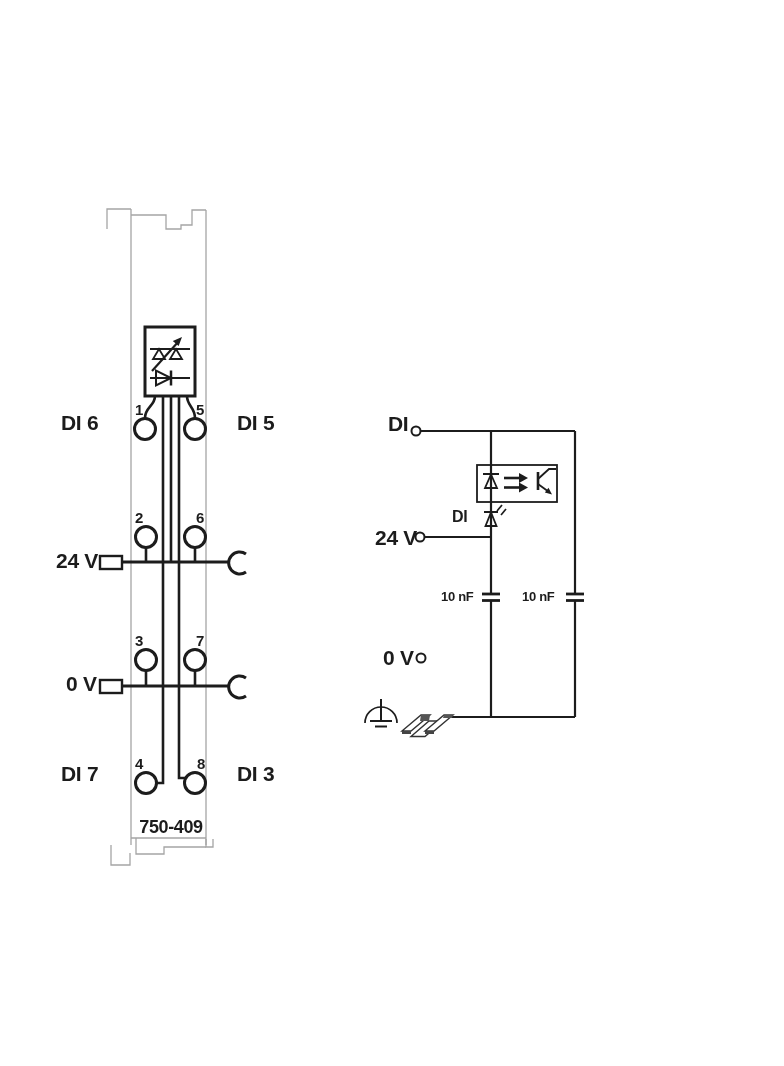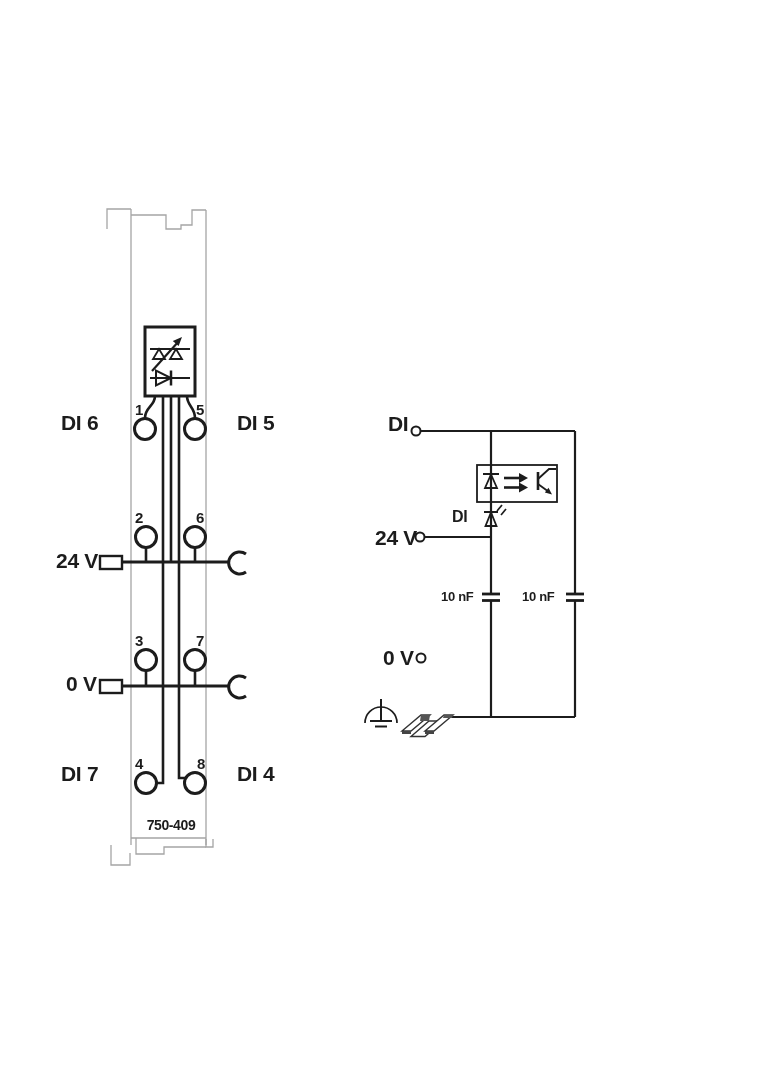--- a/index.html
+++ b/index.html
@@ -3,21 +3,21 @@
 <meta charset="utf-8">
 <style>
   html,body{margin:0;padding:0;background:#fff;}
   .page{position:relative;width:784px;height:1066px;background:#fff;overflow:hidden;
         font-family:"Liberation Sans", sans-serif;color:#1c1c1c;}
   .art{position:absolute;left:0;top:0;width:784px;height:1066px;}
   .lbl{position:absolute;font-weight:bold;color:#1c1c1c;white-space:nowrap;letter-spacing:-0.3px;}
   .big{font-size:21px;}
   .mid{font-size:13px;}
   .num{font-size:15px;width:14px;text-align:center;}
-  .part{font-size:14px;width:68px;text-align:center;letter-spacing:-0.4px;}
+  .part{font-size:18px;width:68px;text-align:center;letter-spacing:-0.4px;}
 </style>
 </head>
 <body>
 
 <div class="page">
 
   <svg class="art" viewBox="0 0 784 1066" xmlns="http://www.w3.org/2000/svg">
 
     <g fill="none" stroke="#a5a5a5" stroke-width="1.3">
       <path d="M 107,229 V 209 H 131"></path>
@@ -134,21 +134,21 @@
       <polygon points="421,715 430,715 429,721 420,721" fill="#555" stroke="none"></polygon>
       <polygon points="444,715 453,715 452,718 443,718" fill="#555" stroke="none"></polygon>
     </g>
   </svg>
 
   <div class="lbl big" style="left:61px;top:411px">DI 6</div>
   <div class="lbl big" style="left:237px;top:411px">DI 5</div>
   <div class="lbl big" style="left:56px;top:549px">24 V</div>
   <div class="lbl big" style="left:66px;top:672px">0 V</div>
   <div class="lbl big" style="left:61px;top:762px">DI 7</div>
-  <div class="lbl big" style="left:237px;top:762px">DI 4</div>
+  <div class="lbl big" style="left:237px;top:762px">DI 3</div>
   <div class="lbl part" style="left:137px;top:817px">750-409</div>
 
   <div class="lbl num" style="left:132px;top:401px">1</div>
   <div class="lbl num" style="left:193px;top:401px">5</div>
   <div class="lbl num" style="left:132px;top:509px">2</div>
   <div class="lbl num" style="left:193px;top:509px">6</div>
   <div class="lbl num" style="left:132px;top:632px">3</div>
   <div class="lbl num" style="left:193px;top:632px">7</div>
   <div class="lbl num" style="left:132px;top:755px">4</div>
   <div class="lbl num" style="left:194px;top:755px">8</div>

